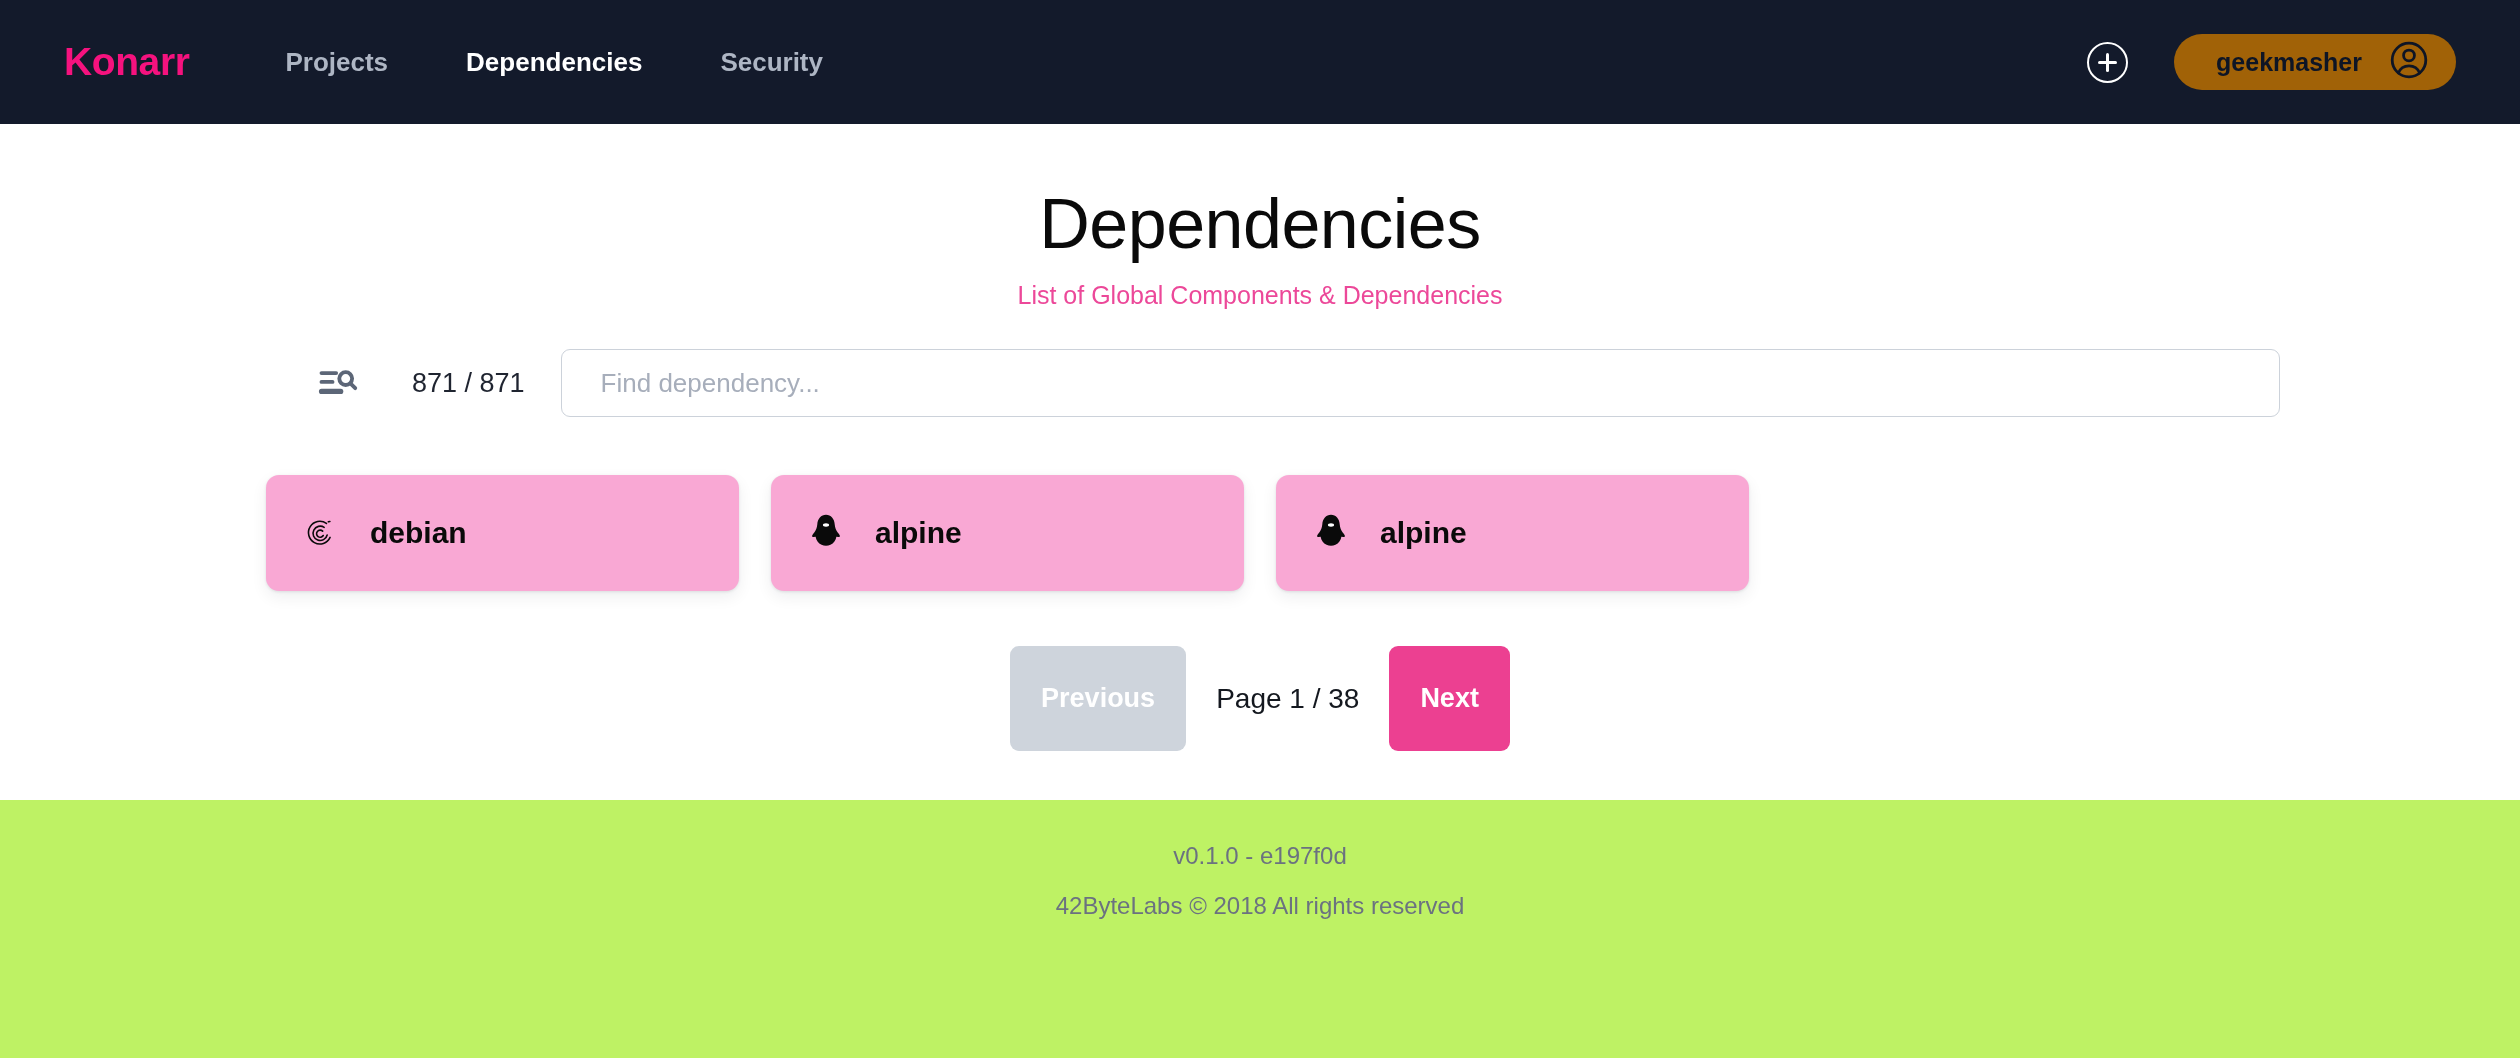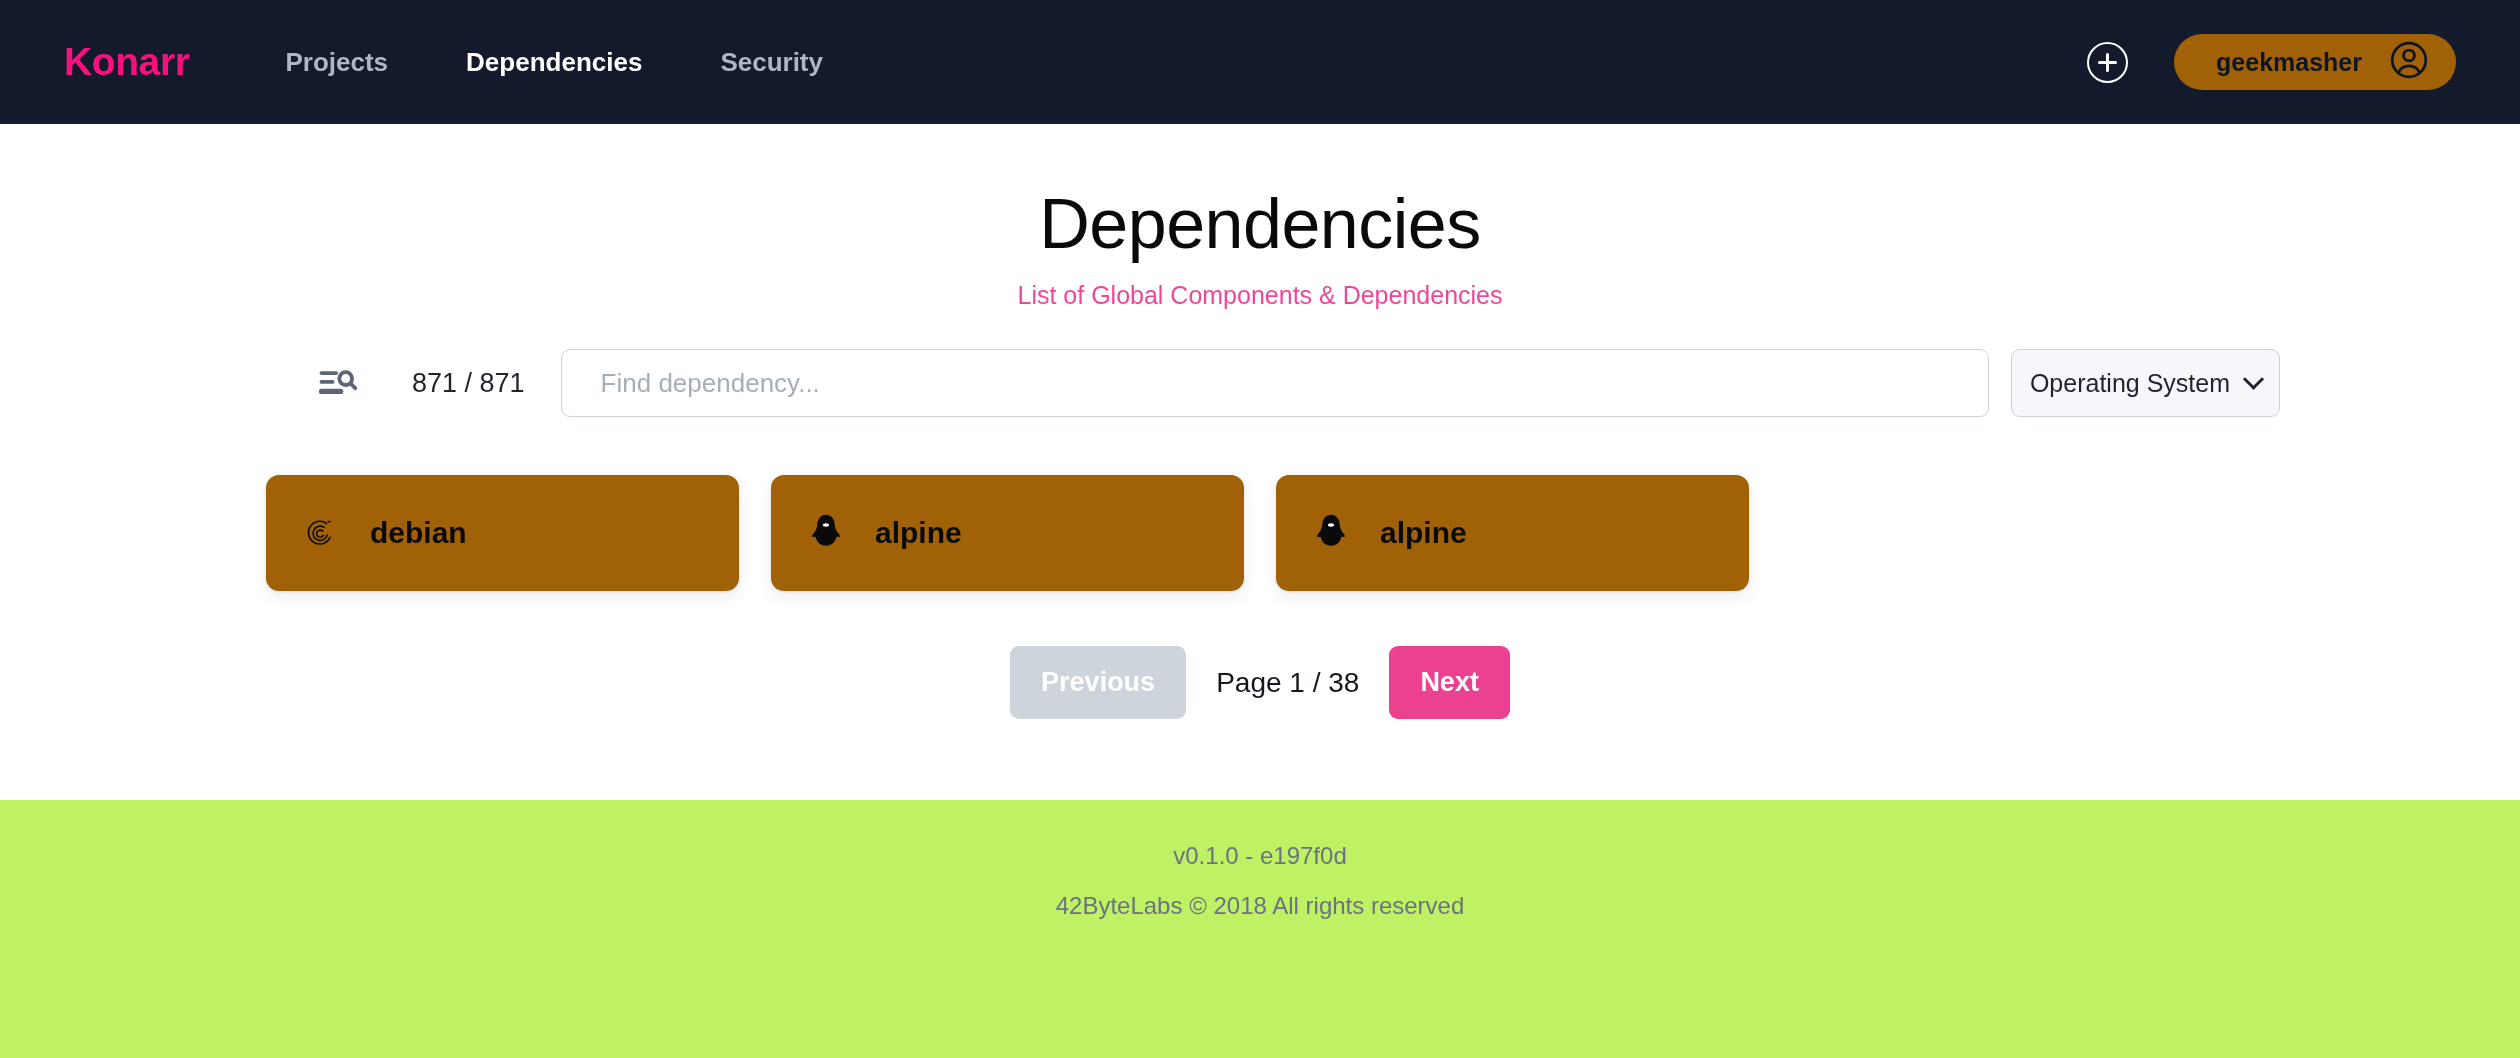--- a/index.html
+++ b/index.html
@@ -205,21 +205,21 @@
     margin-top: 58px;
     width: 2040px;
     padding: 0 26px;
     display: grid;
     grid-template-columns: repeat(4, 1fr);
     column-gap: 32px;
     row-gap: 32px;
   }
 
   .dep-card {
-    background: #a16207;
+    background: #f9a8d4;
     border-radius: 13px;
     box-shadow: 0 1px 3px rgba(16, 24, 40, 0.10), 0 6px 16px rgba(16, 24, 40, 0.07);
     height: 116px;
     display: flex;
     align-items: center;
     padding: 0 34px;
     gap: 28px;
     cursor: pointer;
   }
 
@@ -246,21 +246,21 @@
     align-items: center;
     gap: 0;
   }
 
   .page-btn {
     border: none;
     border-radius: 9px;
     font-family: "Liberation Sans", sans-serif;
     font-size: 27px;
     font-weight: 700;
-    padding: 21px 31px;
+    padding: 37px 31px;
     cursor: pointer;
     line-height: 1.15;
   }
   .page-btn.prev {
     background: #ced4dc;
     color: #ffffff;
     cursor: default;
   }
   .page-btn.next {
     background: #ec4091;
@@ -340,24 +340,20 @@
           <line x1="3" y1="16.6" x2="13.5" y2="16.6" stroke-width="2.8"></line>
           <circle cx="16.2" cy="9.6" r="3.5"></circle>
           <line x1="18.9" y1="12.3" x2="21.4" y2="14.8"></line>
         </svg>
       </span>
 
       <span class="count">871 / 871</span>
 
       <input class="search-input" type="text" placeholder="Find dependency..." style="">
 
-      <div class="filter-select">
-        <span>Operating System</span>
-        <span class="chev"></span>
-      </div>
     </div>
 
     <div class="deps-grid">
 
       <div class="dep-card">
         <span class="dep-logo">
           <svg width="40" height="40" viewBox="0 0 48 48" fill="none" stroke="#0a0a0a" stroke-width="1.9" stroke-linecap="round">
             <path d="M30.5 12.5a13.6 13.6 0 1 0 4.4 16.8"></path>
             <path d="M27.8 17.2a8.6 8.6 0 1 0 3.6 9.2"></path>
             <path d="M26 21.8a4.3 4.3 0 1 0 .7 5.2"></path>

